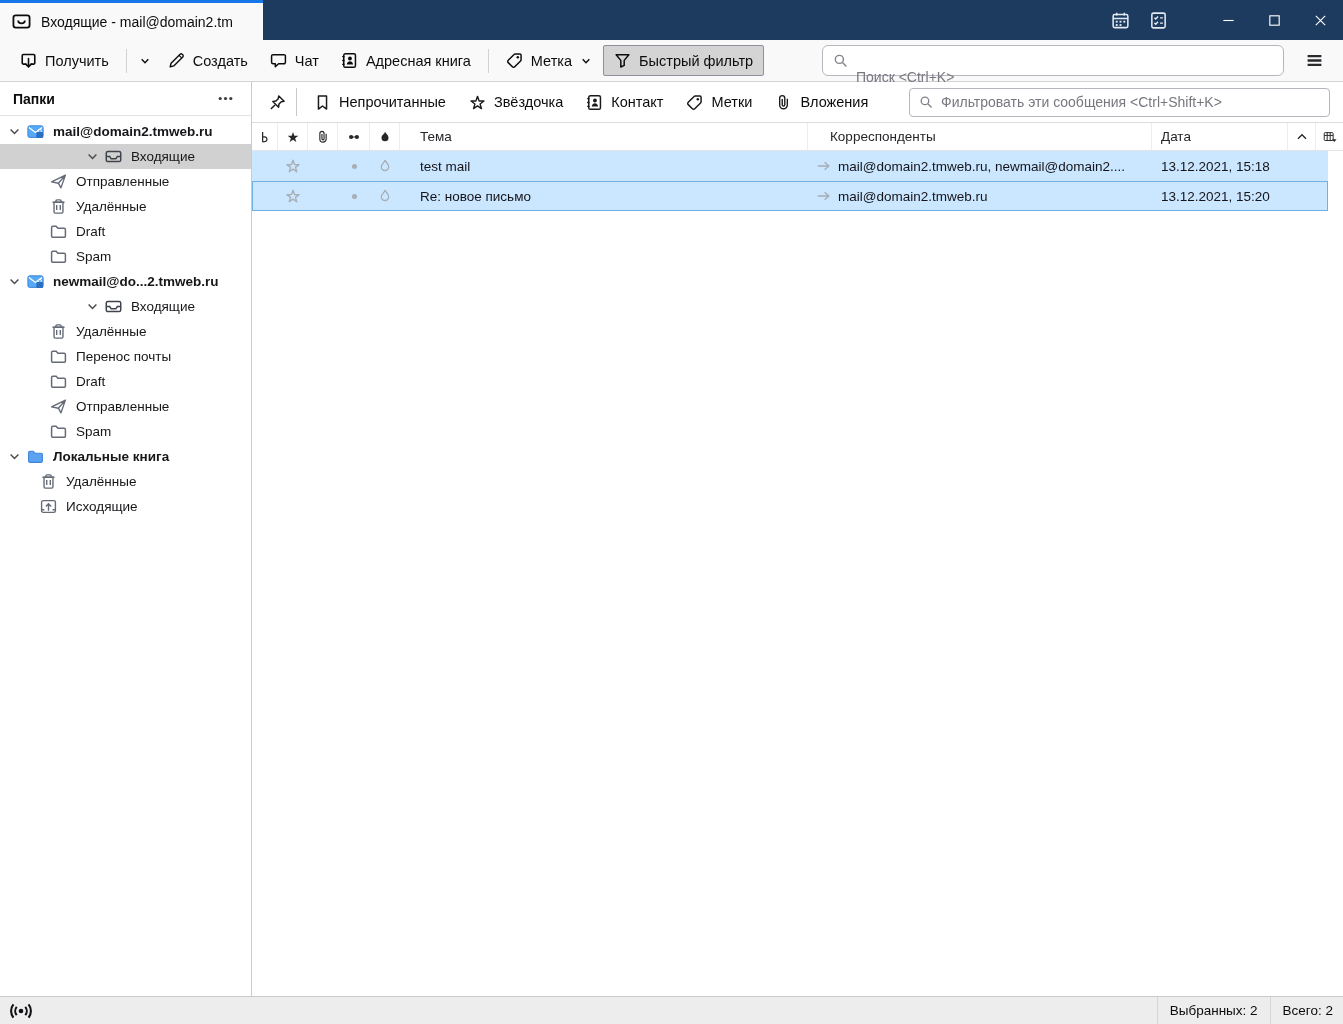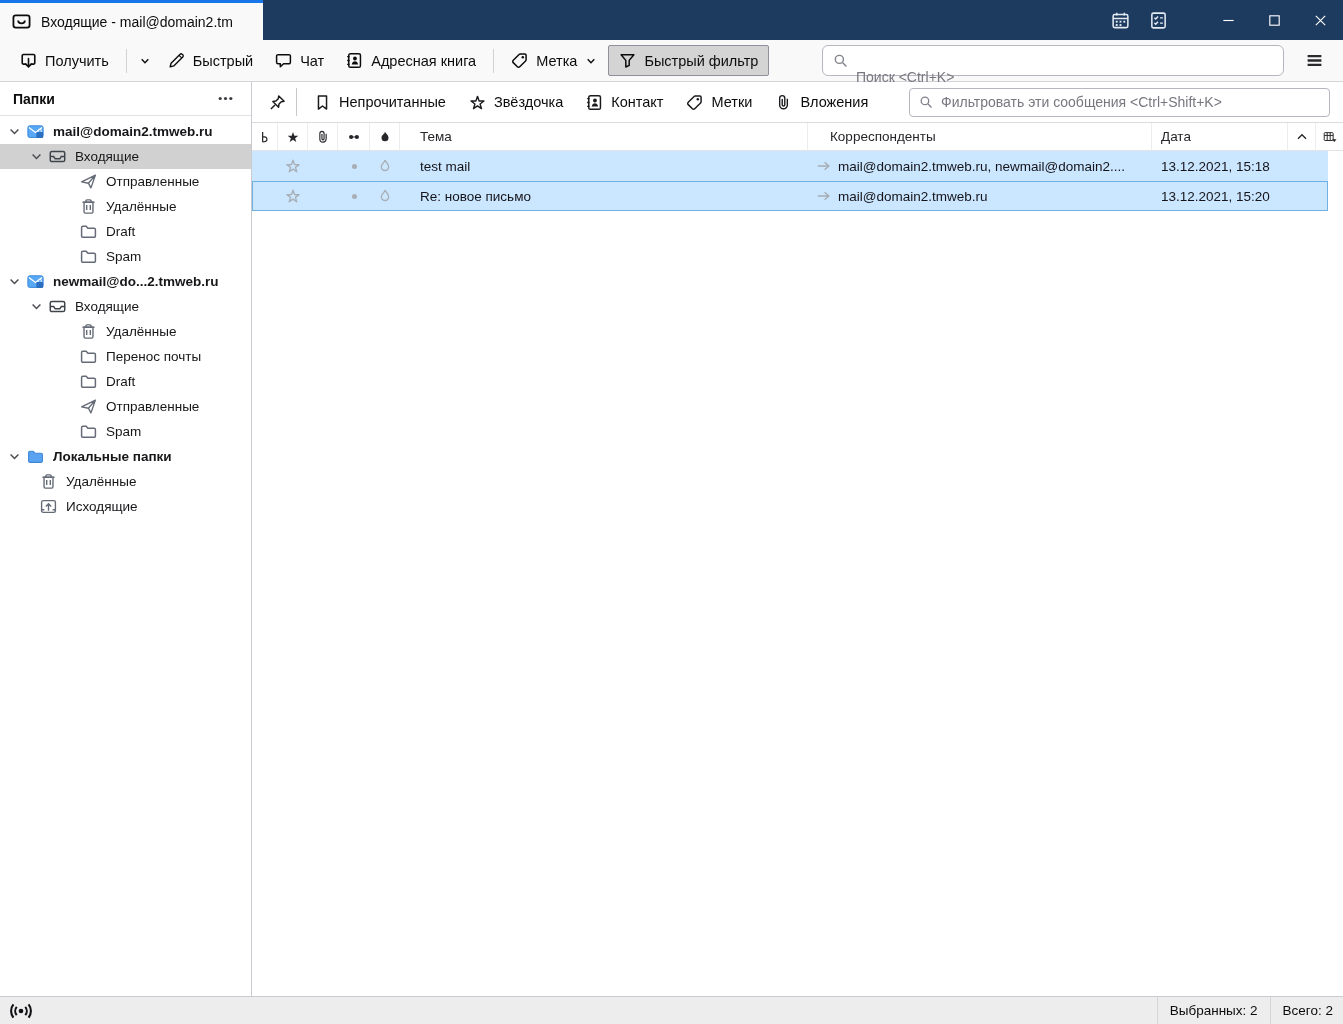--- a/index.html
+++ b/index.html
@@ -45,23 +45,23 @@
   .folder-pane { width:252px; flex:0 0 auto; background:#fff; border-right:1px solid #c9c9cf; display:flex; flex-direction:column; overflow:hidden; }
   .fp-header { height:34px; flex:0 0 auto; display:flex; align-items:center; padding:0 13px; border-bottom:1px solid #e2e2e6;gap:42px; }
   .fp-title { font-size:14px; font-weight:bold; }
   .fp-menu { margin-left:auto; width:26px; height:22px; display:flex; align-items:center; justify-content:center; color:#3a3a3e; }
   .fp-menu svg { width:17px; height:17px; }
   .ftree { padding-top:3px; }
   .frow { height:25px; display:flex; align-items:center; font-size:13.5px; color:#17171a; white-space:nowrap; }
   .frow.bold { font-weight:bold; }
   .frow.selected { background:#d1d1d1; }
   .ind0 { padding-left:8px; }
-  .ind1 { padding-left:30px; }
+  .ind1 { padding-left:30px;justify-content:center; }
   .ind1b { padding-left:40px; }
-  .ind2 { padding-left:80px; }
+  .ind2 { padding-left:50px; }
   .chev { width:13px; height:13px; margin-right:6px; color:#4a4a50; flex:0 0 auto; }
   .ficon { width:17px; height:17px; margin-right:9px; color:#646a76; flex:0 0 auto; }
 
   
   .content { flex:1; display:flex; flex-direction:column; background:#fff; overflow:hidden; position:relative; }
 
   .qfbar { height:41px; flex:0 0 auto; display:flex; align-items:center; padding:0 10px; border-bottom:1px solid #dcdcdf; background:#fff; }
   .qf-pin { width:30px; height:30px; display:flex; align-items:center; justify-content:center; color:#1b1b1e; }
   .qf-pin svg { width:17px; height:17px; }
   .qf-sep { width:1px; height:28px; background:#c9c9cd; margin:0 8px 0 4px; }
@@ -325,21 +325,21 @@
   <div class="tb-sep"></div>
   <div class="tb-btn tb-drop">
     <svg class="caret">
         <use href="#i-caret"></use>
       </svg>
   </div>
   <div class="tb-btn">
     <svg>
         <use href="#i-pencil"></use>
       </svg>
-    <span>Быстрый</span>
+    <span>Создать</span>
   </div>
   <div class="tb-btn">
     <svg>
         <use href="#i-chat"></use>
       </svg>
     <span>Чат</span>
   </div>
   <div class="tb-btn">
     <svg>
         <use href="#i-abook"></use>
@@ -480,21 +480,21 @@
         <span>Spam</span>
       </div>
 
       <div class="frow ind0 bold">
         <svg class="chev">
             <use href="#i-chev"></use>
           </svg>
         <svg class="ficon">
             <use href="#i-folderblue"></use>
           </svg>
-        <span>Локальные папки</span>
+        <span>Локальные книга</span>
       </div>
       <div class="frow ind1b">
         <svg class="ficon">
             <use href="#i-trash"></use>
           </svg>
         <span>Удалённые</span>
       </div>
       <div class="frow ind1b">
         <svg class="ficon">
             <use href="#i-outbox"></use>

